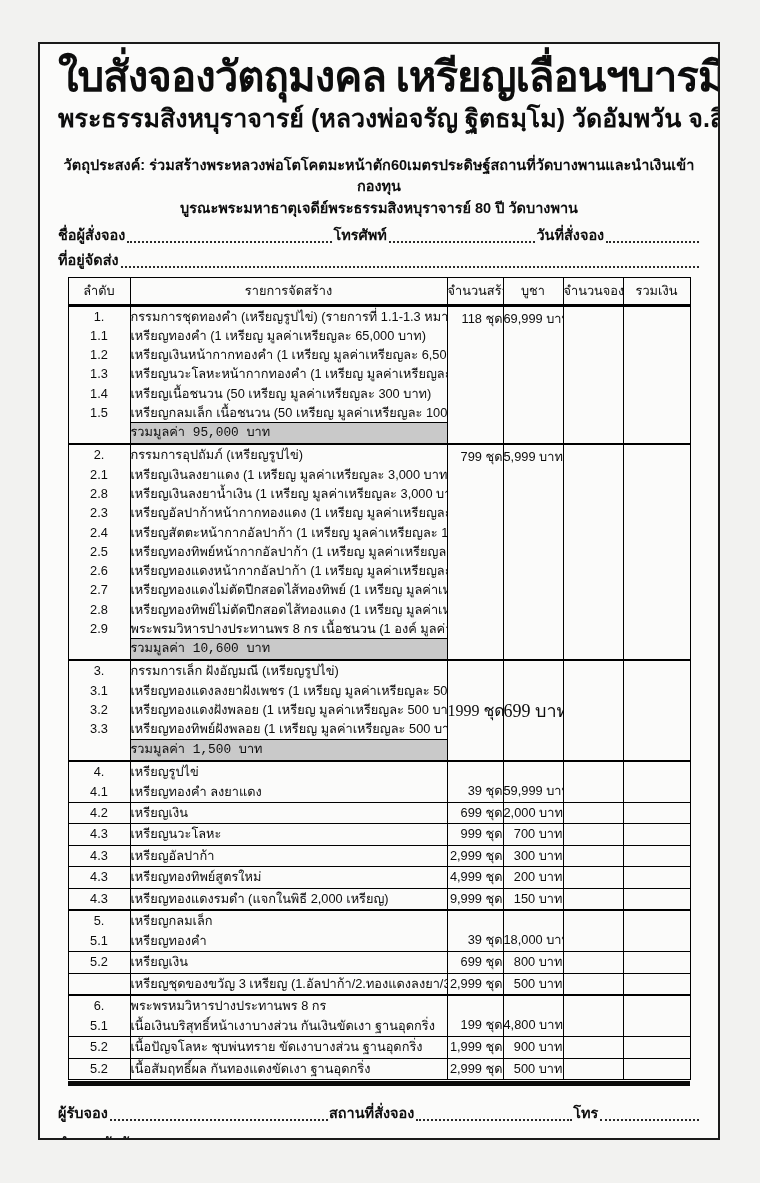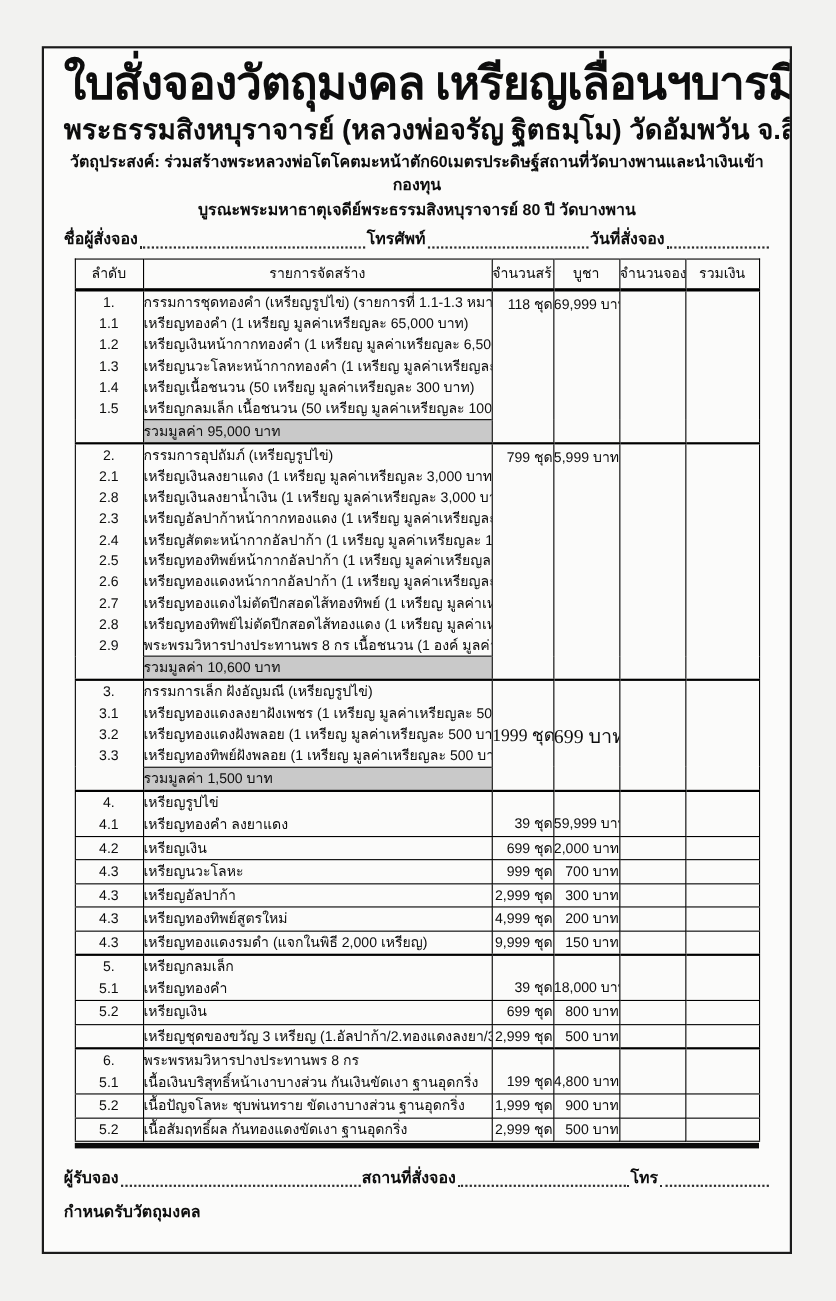--- a/index.html
+++ b/index.html
@@ -15,21 +15,21 @@
     padding:0 18px;overflow:hidden;
   }
   .title{
     margin:8px 0 0;text-align:right;font-family:"Liberation Serif",serif;
     font-weight:800;font-size:42px;line-height:1.2;white-space:nowrap;letter-spacing:-1px;
   }
   .subtitle{
     margin:1px 0 0;text-align:center;font-weight:800;font-size:25px;
     line-height:1.25;white-space:nowrap;
   }
-  .purpose{margin-top:3px;text-align:center;font-size:14.5px;font-weight:600;line-height:1.5;}
+  .purpose{margin-top:20px;text-align:center;font-size:14.5px;font-weight:600;line-height:1.5;}
   .fline{display:flex;align-items:flex-end;font-size:14.5px;font-weight:600;margin-top:6px;line-height:1.3;}
   .dotline{border-bottom:2px dotted #2a2a2a;height:13px;margin:0 1px 2px 2px;}
   .f2{flex:2.1;} .f15{flex:1.5;} .f09{flex:0.95;} .f1{flex:1;}
   
   table.grid{
     table-layout:fixed;width:622px;margin:7px auto 0;
     border-collapse:collapse;border:1.5px solid #000;
     font-size:12.8px;
   }
   .grid th{
@@ -48,21 +48,21 @@
   .c-qty{text-align:right;padding-right:5px;white-space:nowrap;}
   .c-price{text-align:right;padding-right:7px;white-space:nowrap;}
   .grp .c-qty{vertical-align:top;padding-top:1px;}
   .grp .c-price{vertical-align:top;padding-top:1px;text-align:center;padding-right:2px;}
   .blk .c-qty,.blk .c-price{vertical-align:bottom;padding-bottom:1px;}
   .mid{vertical-align:middle !important;text-align:center !important;
        font-family:"Liberation Serif",serif;padding:0 !important;}
   .mid.c-qty{font-size:16px;}
   .mid.c-price{font-size:18px;}
   tr.total-row td{height:20px;line-height:20px;}
-  td.gray{background:#c9c9c9;border-top:1px solid #000;border-bottom:1px solid #000;white-space:nowrap;}
+  td.gray{background:#c9c9c9;border-top:1px solid #000;border-bottom:1px solid #000;white-space:nowrap;font-family:Liberation Mono, monospace;}
   .thick-bar{width:622px;height:5px;background:#0b0b0b;margin:1px auto 0;}
   .foot{font-size:14.5px;font-weight:600;}
   .foot .fline{margin-top:18px;}
   .plain{margin-top:8px;font-size:14.5px;font-weight:600;}
 </style>
 </head>
 <body>
 
 <div class="frame">
 
@@ -74,20 +74,24 @@
     <div>บูรณะพระมหาธาตุเจดีย์พระธรรมสิงหบุราจารย์ 80 ปี วัดบางพาน</div>
   </div>
 
   <div class="fline">
     <span>ชื่อผู้สั่งจอง</span>
     <span class="dotline f2"></span>
     <span>โทรศัพท์</span>
     <span class="dotline f15"></span>
     <span>วันที่สั่งจอง</span>
     <span class="dotline f09"></span>
+  </div>
+  <div class="fline">
+    <span>ที่อยู่จัดส่ง</span>
+    <span class="dotline f1"></span>
   </div>
 
   <table class="grid">
     <colgroup>
       <col style="width:62px">
         <col style="width:317px">
         <col style="width:56px">
       <col style="width:60px">
         <col style="width:60px">
         <col style="width:67px">

